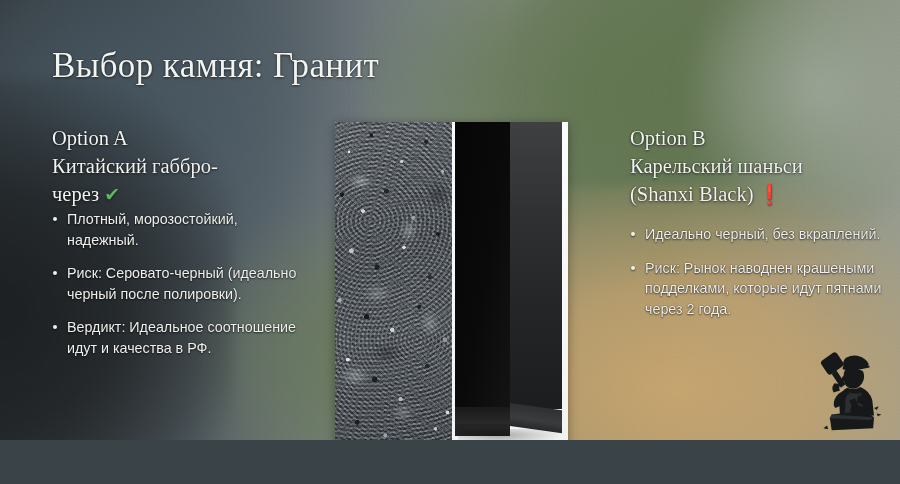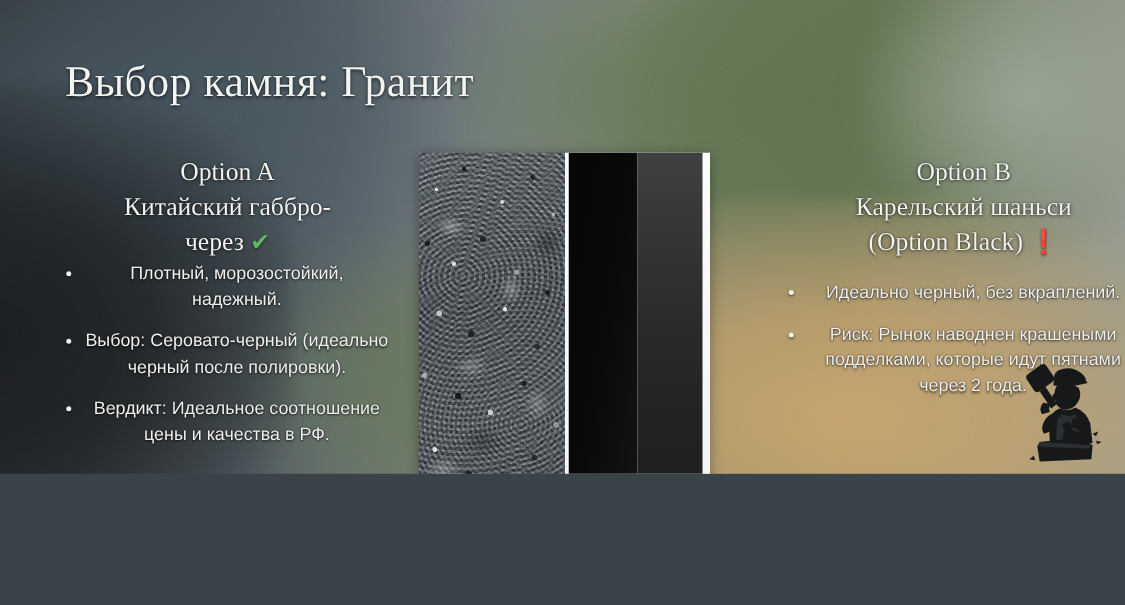--- a/index.html
+++ b/index.html
@@ -5,21 +5,21 @@
   * { margin:0; padding:0; box-sizing:border-box; }
   html, body { width:900px; height:484px; overflow:hidden; }
   body {
     font-family: "Liberation Sans", sans-serif;
     background:#3a4348;
   }
 
   .slide {
     position:relative;
     width:900px;
-    height:379px;
+    height:440px;
     overflow:hidden;
     background:#4b5358;
   }
 
   
   .bg-base {
     position:absolute; inset:0;
     background:
       linear-gradient(100deg,
         #2a2d2f 0%,
@@ -117,21 +117,20 @@
     color:#f2f4f1;
     letter-spacing:0.4px;
     text-shadow:0 1px 3px rgba(0,0,0,0.55), 0 0 1px rgba(0,0,0,0.8);
     white-space:nowrap;
   }
 
   
   .col {
     position:absolute;
     top:124px;
-    text-align:center;
   }
   .col-left  { left:52px;  width:260px; }
   .col-right { left:630px; width:282px; }
 
   .opt-head {
     font-family:"Liberation Serif", serif;
     font-size:20.5px;
     line-height:28px;
     color:#f3f4f1;
     text-shadow:0 1px 3px rgba(0,0,0,0.6), 0 0 1px rgba(0,0,0,0.85);
@@ -300,22 +299,22 @@
 
   <div class="col col-left">
     <div class="opt-head">
       <span>Option A</span><br>
       <span>Китайский габбро-</span><br>
       <span>через</span>
       <span class="mark mark-ok">✔</span>
     </div>
     <ul class="bullets">
       <li>Плотный, морозостойкий, надежный.</li>
-      <li>Выбор: Серовато-черный (идеально черный после полировки).</li>
-      <li>Вердикт: Идеальное соотношение цены и качества в РФ.</li>
+      <li>Риск: Серовато-черный (идеально черный после полировки).</li>
+      <li>Вердикт: Идеальное соотношение идут и качества в РФ.</li>
     </ul>
   </div>
 
   <div class="photo">
     <div class="photo-left">
       <div class="granite"></div>
       <div class="granite-blotches"></div>
     </div>
     <div class="photo-right">
       <div class="blk-face-left"></div>
@@ -326,21 +325,21 @@
       <div class="blk-shadow"></div>
     </div>
     <span class="sr">Текстура серого крапчатого гранита</span>
     <span class="sr">Полированный черный каменный блок на белом фоне</span>
   </div>
 
   <div class="col col-right">
     <div class="opt-head">
       <span>Option B</span><br>
       <span>Карельский шаньси</span><br>
-      <span>(Option Black)</span>
+      <span>(Shanxi Black)</span>
       <span class="mark mark-warn">❗</span>
     </div>
     <ul class="bullets">
       <li>Идеально черный, без вкраплений.</li>
       <li>Риск: Рынок наводнен крашеными подделками, которые идут пятнами через 2 года.</li>
     </ul>
   </div>
 
   <svg class="logo" viewBox="0 0 100 100">
     <g fill="#16181a">

